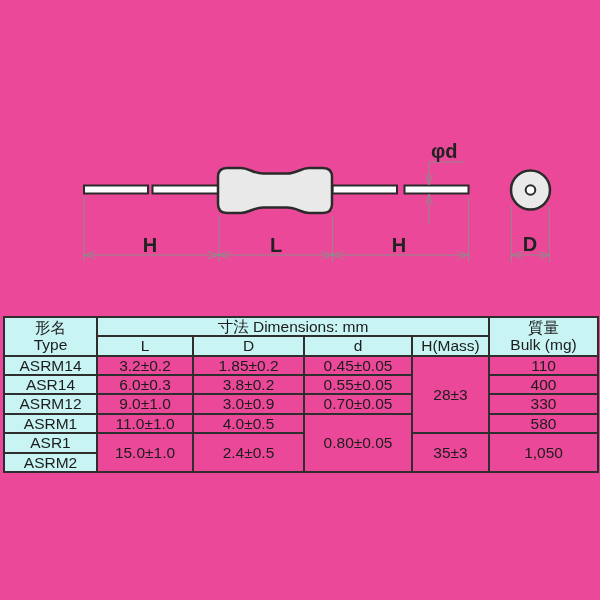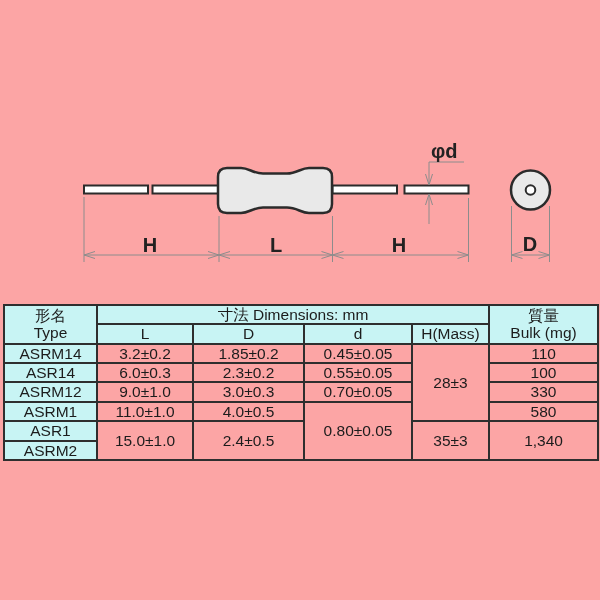--- a/index.html
+++ b/index.html
@@ -1,40 +1,40 @@
 <!DOCTYPE html>
 <html><head>
 <meta charset="utf-8">
 <style>
   html, body { margin: 0; padding: 0; }
   body { background: #ffffff; }
   .canvas {
     position: relative;
     width: 600px;
     height: 600px;
-    background: #fca5a5;
+    background: #ec4899;
     overflow: hidden;
     font-family: "Liberation Sans", "DejaVu Sans", sans-serif;
   }
   svg.diagram {
     position: absolute;
     left: 0; top: 0;
   }
   svg .outline { stroke: #2b2b2b; }
   svg .dimline { stroke: #8c8c8c; stroke-width: 1; fill: none; }
   svg .dimlabel {
     font-family: "Liberation Sans", "DejaVu Sans", sans-serif;
     font-weight: bold;
     font-size: 20px;
     fill: #222222;
   }
   table.spec {
     position: absolute;
     left: 3px;
-    top: 304px;
+    top: 316px;
     width: 594px;
     border-collapse: collapse;
     table-layout: fixed;
     font-size: 15.5px;
     color: #1c1c1c;
     border-radius: 16px;
   }
   table.spec td, table.spec th {
     border: 2px solid #2e2e2e;
     text-align: center;
@@ -132,44 +132,44 @@
         <td class="hd">ASRM14</td>
         <td>3.2±0.2</td>
         <td>1.85±0.2</td>
         <td>0.45±0.05</td>
         <td rowspan="4">28±3</td>
         <td>110</td>
       </tr>
       <tr>
         <td class="hd">ASR14</td>
         <td>6.0±0.3</td>
-        <td>2.3±0.2</td>
+        <td>3.8±0.2</td>
         <td>0.55±0.05</td>
-        <td>100</td>
+        <td>400</td>
       </tr>
       <tr>
         <td class="hd">ASRM12</td>
         <td>9.0±1.0</td>
-        <td>3.0±0.3</td>
+        <td>3.0±0.9</td>
         <td>0.70±0.05</td>
         <td>330</td>
       </tr>
       <tr>
         <td class="hd">ASRM1</td>
         <td>11.0±1.0</td>
         <td>4.0±0.5</td>
         <td rowspan="3">0.80±0.05</td>
         <td>580</td>
       </tr>
       <tr>
         <td class="hd">ASR1</td>
         <td rowspan="2">15.0±1.0</td>
         <td rowspan="2">2.4±0.5</td>
         <td rowspan="2">35±3</td>
-        <td rowspan="2">1,340</td>
+        <td rowspan="2">1,050</td>
       </tr>
       <tr>
         <td class="hd">ASRM2</td>
       </tr>
     </tbody>
   </table>
 
 </div>
 
 </body></html>

